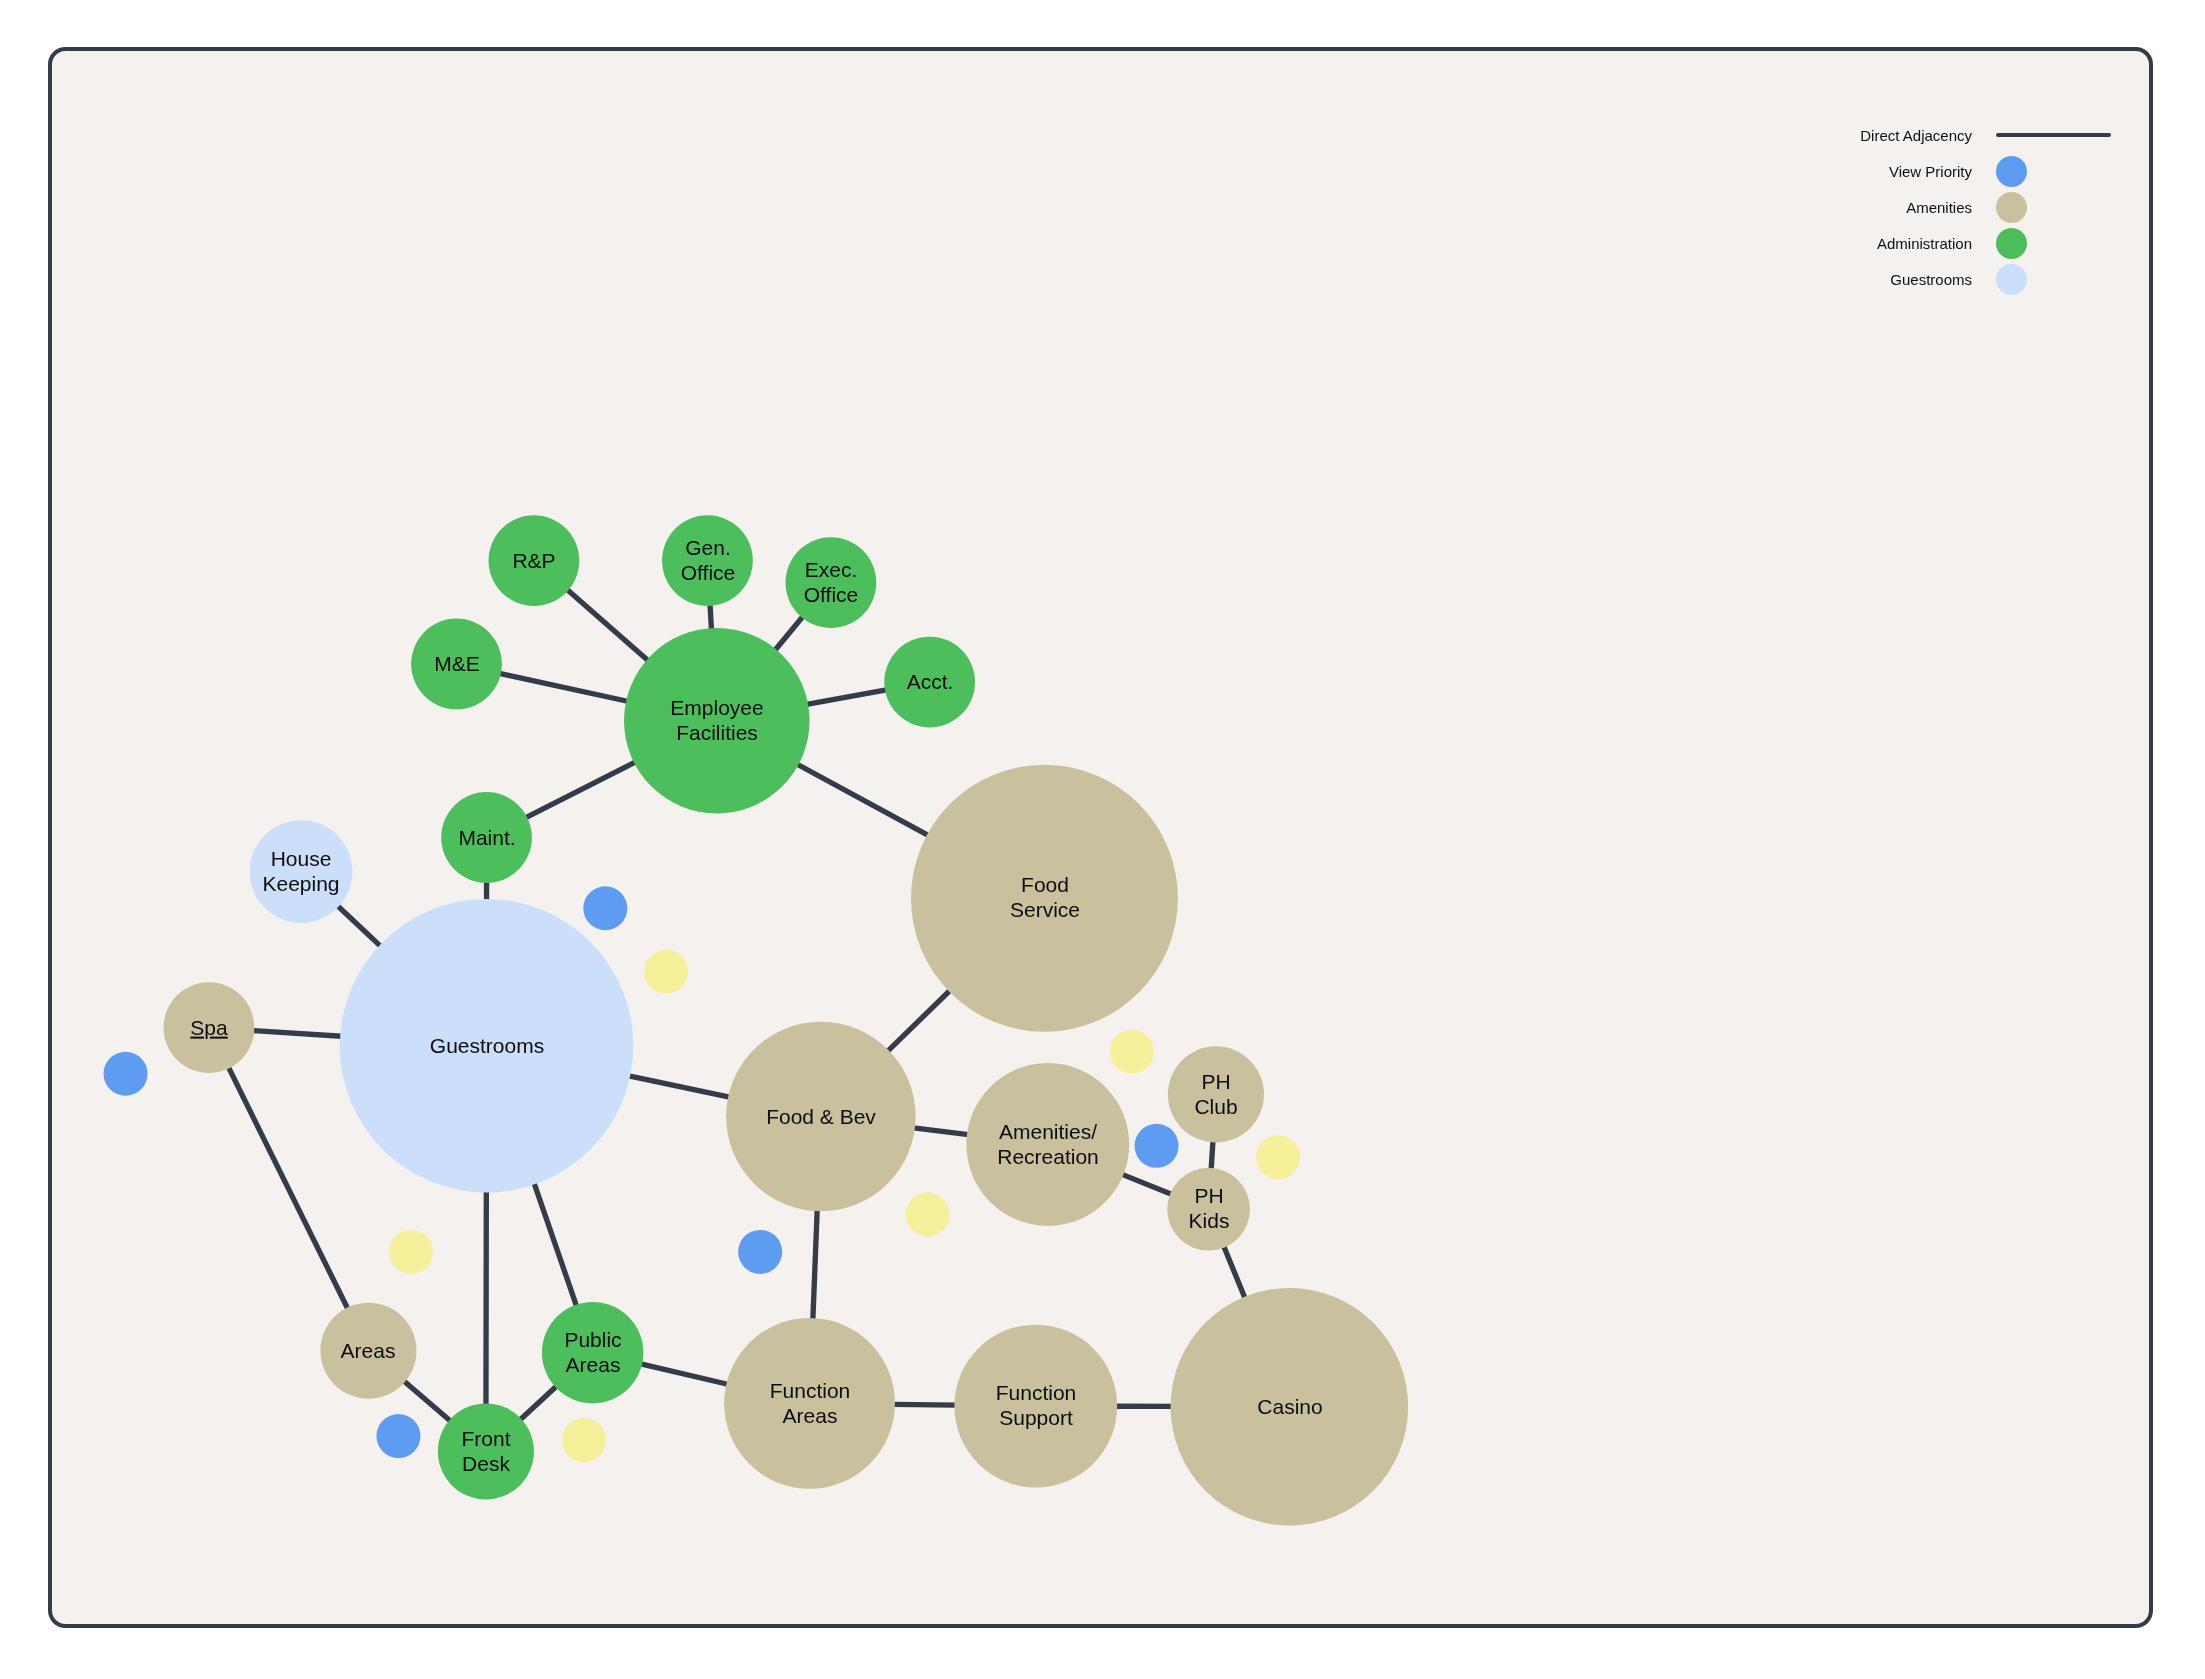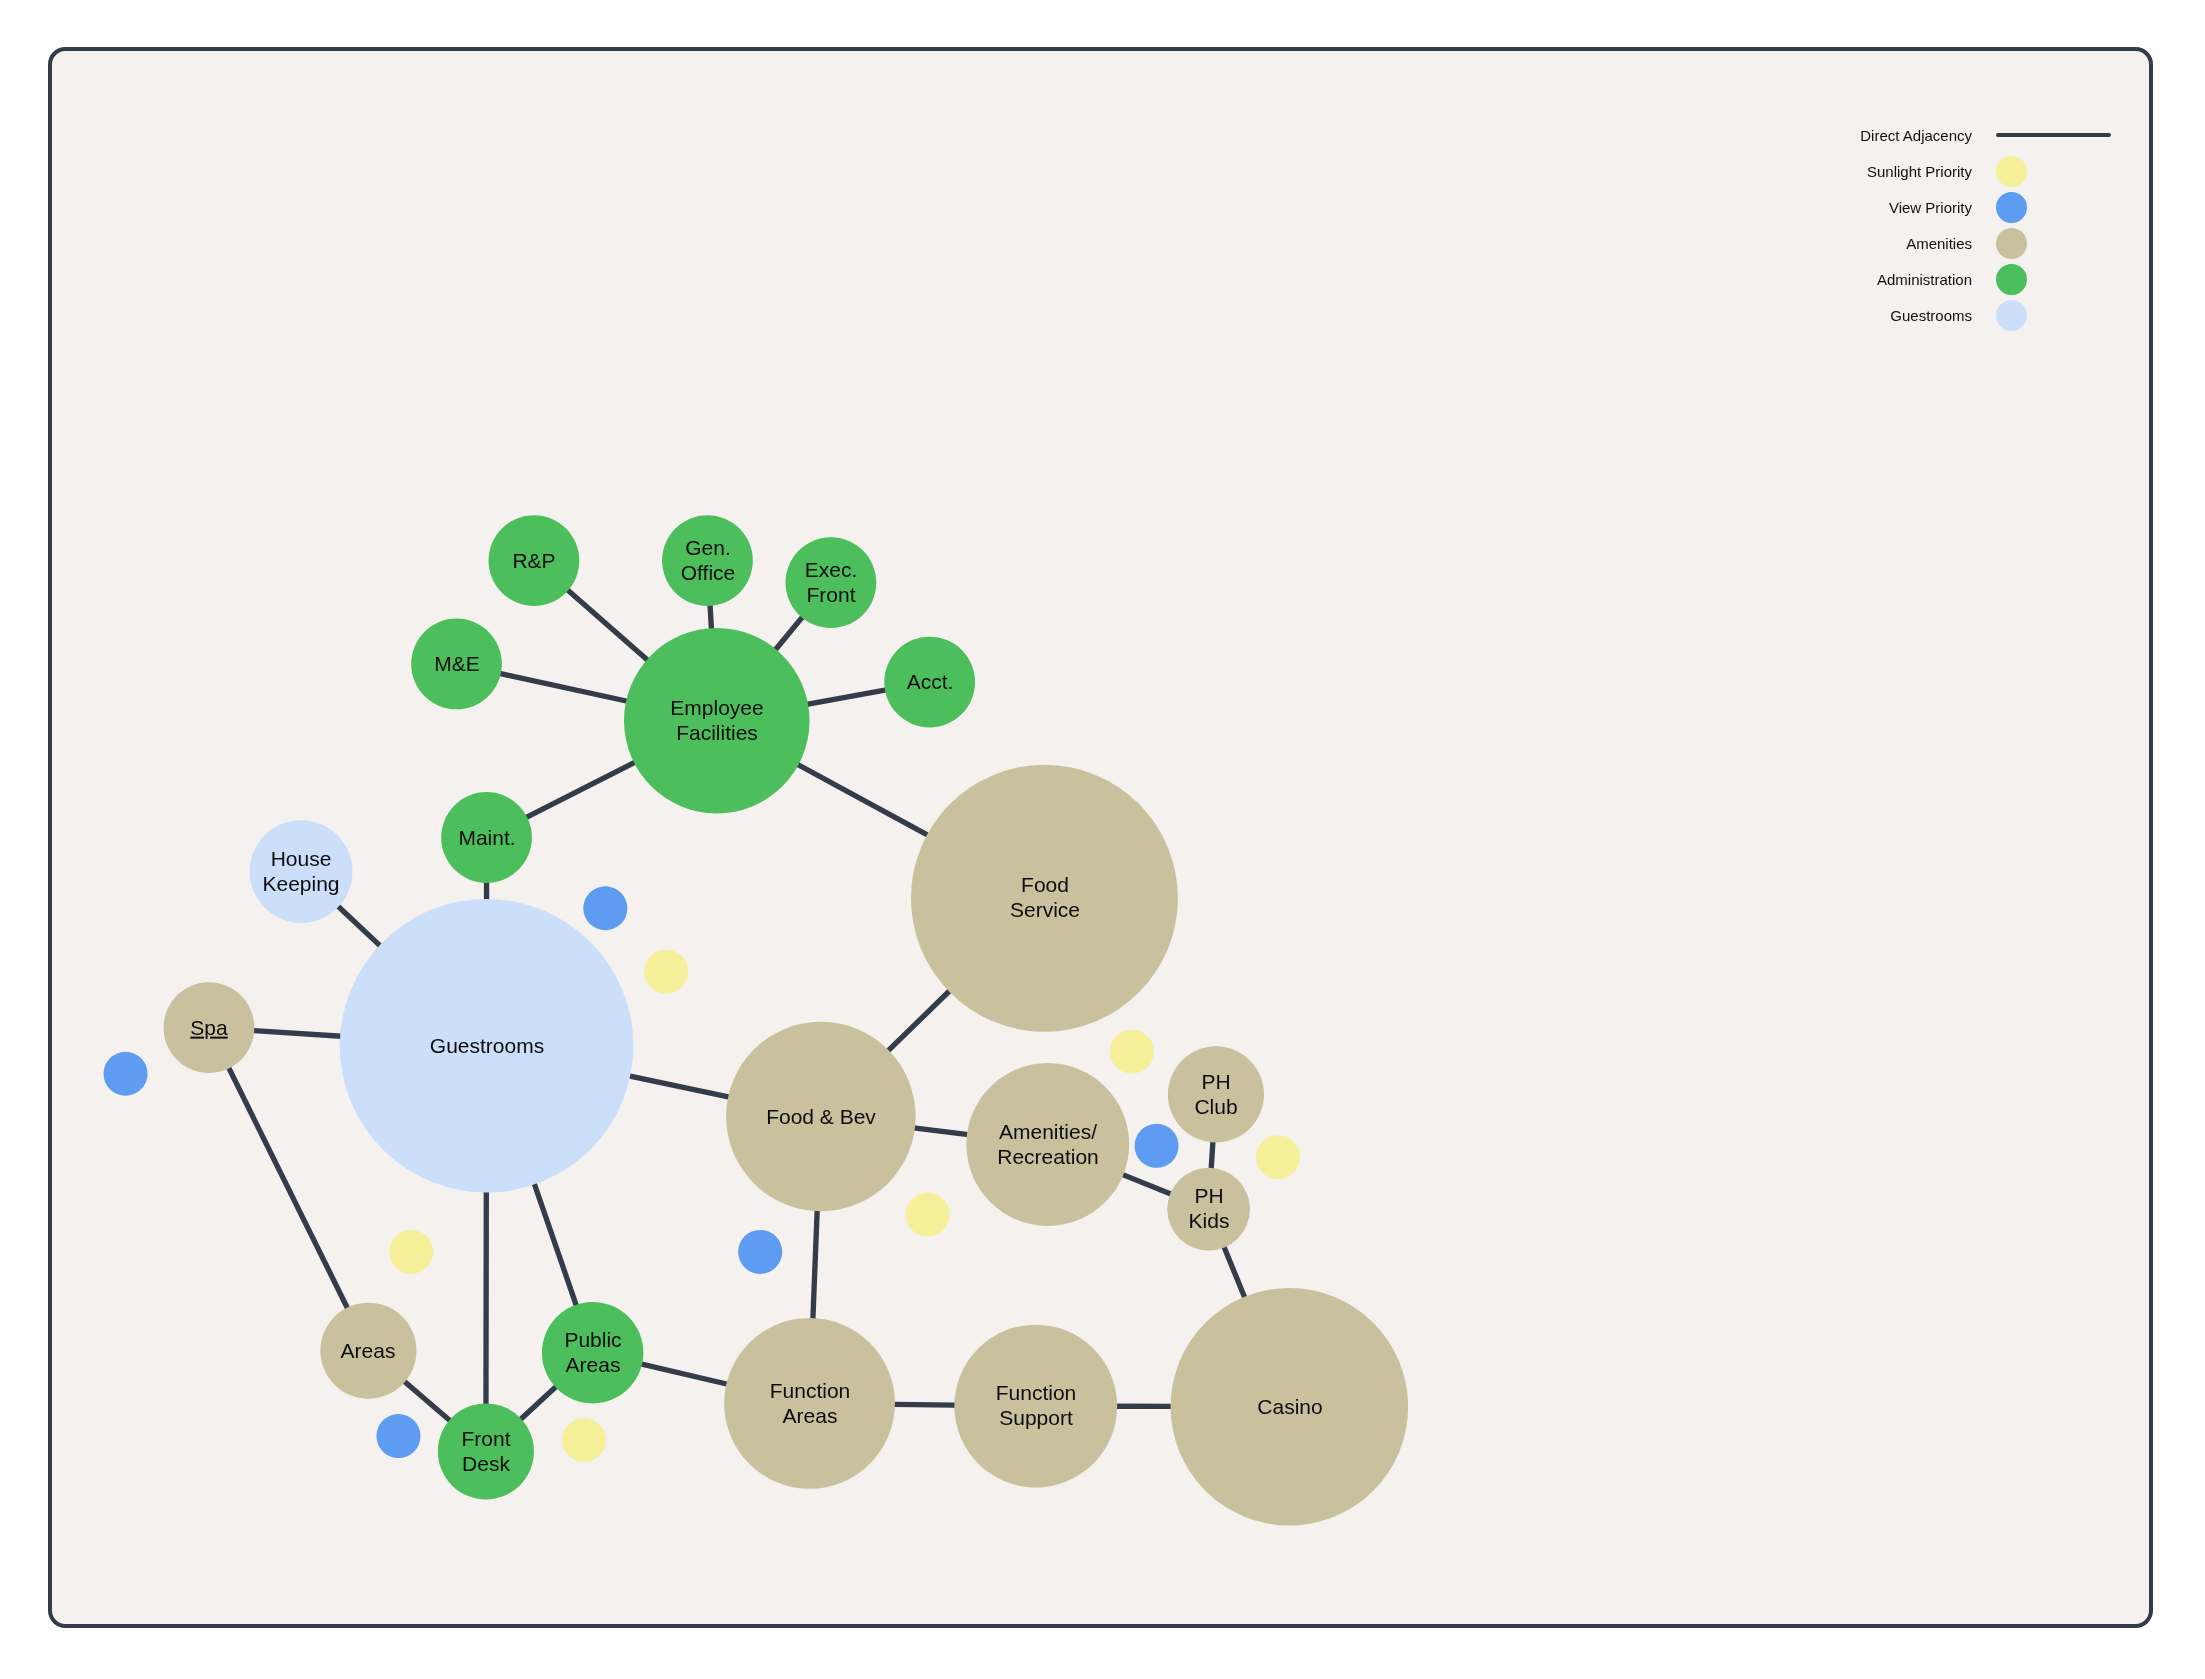--- a/index.html
+++ b/index.html
@@ -157,21 +157,21 @@
         <circle cx="597" cy="2152" r="33" fill="#5d9cf0"></circle>
         <circle cx="875" cy="2158" r="33" fill="#f7f09a"></circle>
       </g>
   </svg>
 
   <div id="labels-layer">
       <div class="node-label" style="left: 534px; top: 561px;">R&amp;P</div>
       <div class="node-label" style="left: 708px; top: 561px;">Gen.
 Office</div>
       <div class="node-label" style="left: 831px; top: 583px;">Exec.
-Front</div>
+Office</div>
       <div class="node-label" style="left: 457px; top: 664px;">M&amp;E</div>
       <div class="node-label" style="left: 930px; top: 682px;">Acct.</div>
       <div class="node-label" style="left: 717px; top: 721px;">Employee
 Facilities</div>
       <div class="node-label" style="left: 487px; top: 838px;">Maint.</div>
       <div class="node-label" style="left: 301px; top: 872px;">House
 Keeping</div>
       <div class="node-label" style="left: 487px; top: 1046px;">Guestrooms</div>
       <div class="node-label" style="left: 209px; top: 1028px; text-decoration: underline;">Spa</div>
       <div class="node-label" style="left: 1045px; top: 898px;">Food
@@ -196,26 +196,20 @@
     </div>
 
   <div class="legend">
     <div class="legend-row">
       <span class="legend-label">Direct Adjacency</span>
       <span class="legend-swatch-wrap">
         <span class="legend-line"></span>
       </span>
     </div>
     <div class="legend-row">
-      <span class="legend-label">Sunlight Priority</span>
-      <span class="legend-swatch-wrap">
-        <span class="legend-dot" style="background:#f7f09a"></span>
-      </span>
-    </div>
-    <div class="legend-row">
       <span class="legend-label">View Priority</span>
       <span class="legend-swatch-wrap">
         <span class="legend-dot" style="background:#5d9cf0"></span>
       </span>
     </div>
     <div class="legend-row">
       <span class="legend-label">Amenities</span>
       <span class="legend-swatch-wrap">
         <span class="legend-dot" style="background:#c9c19e"></span>
       </span>

